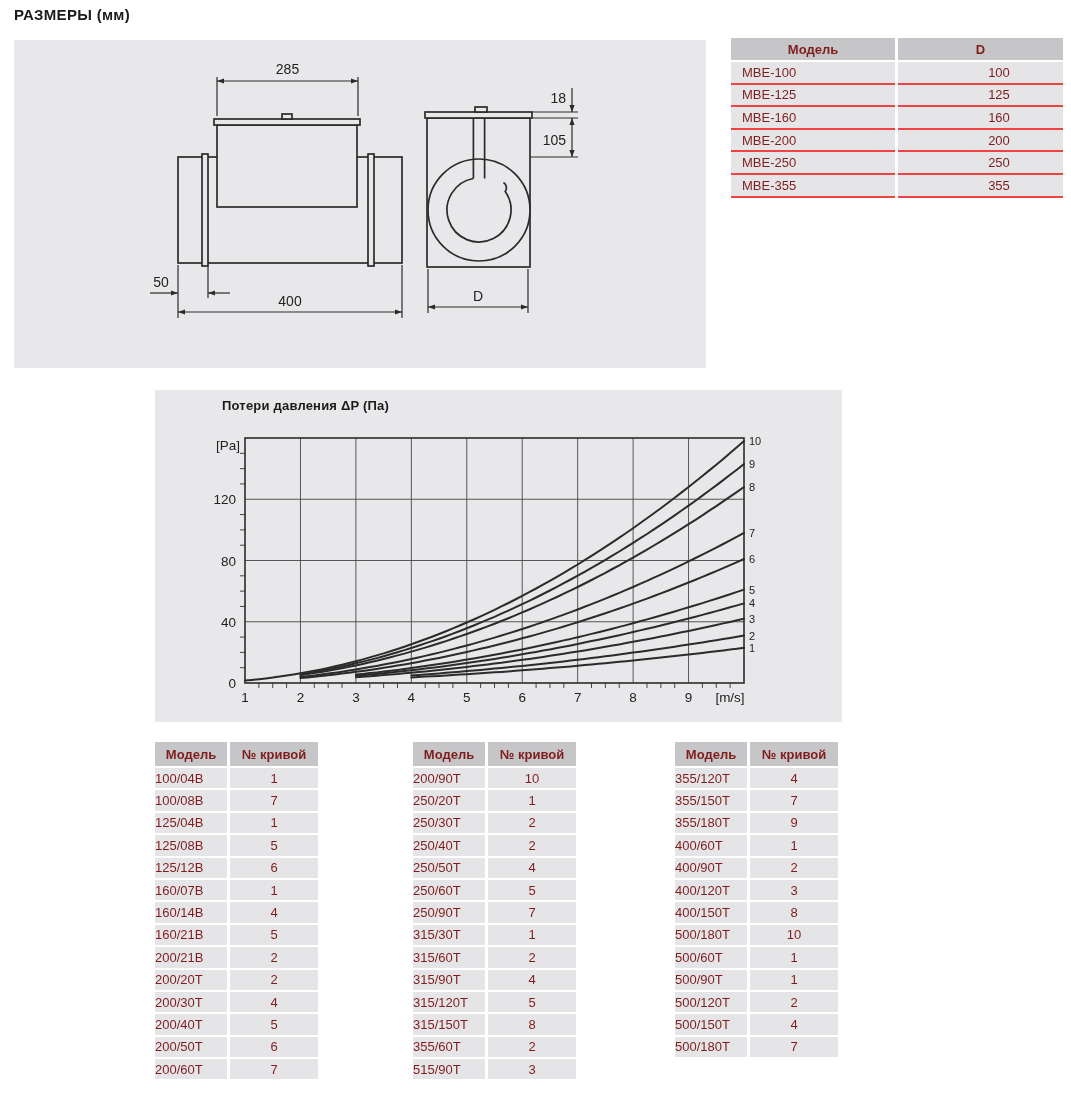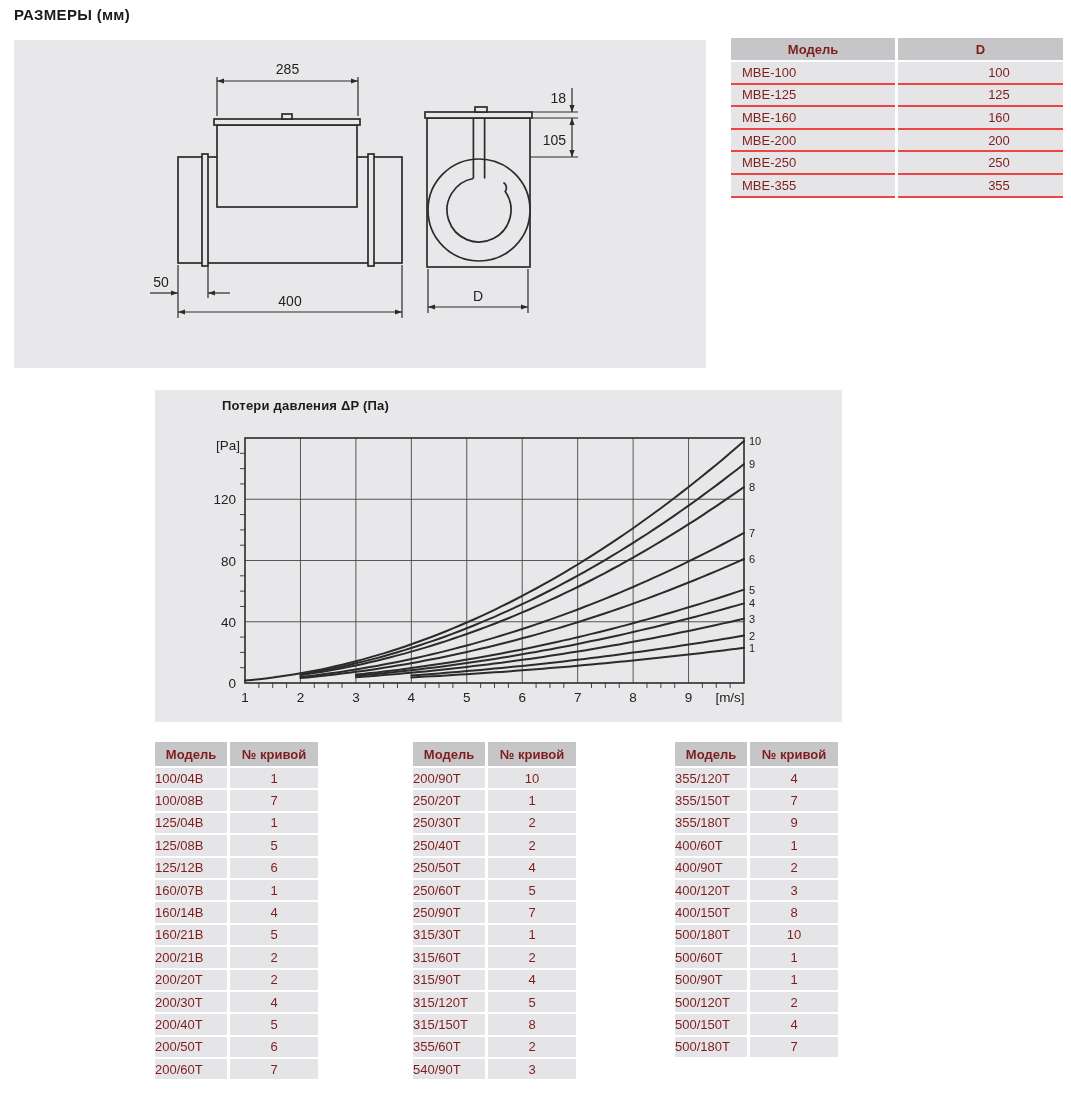--- a/index.html
+++ b/index.html
@@ -372,21 +372,21 @@
       </tr>
       <tr>
         <td>315/150Т</td>
         <td>8</td>
       </tr>
       <tr>
         <td>355/60Т</td>
         <td>2</td>
       </tr>
       <tr>
-        <td>540/90Т</td>
+        <td>515/90Т</td>
         <td>3</td>
       </tr>
     </tbody>
   </table>
 <table class="curve-table t3">
     <thead>
       <tr>
         <th>Модель</th>
         <th>№ кривой</th>
       </tr>

